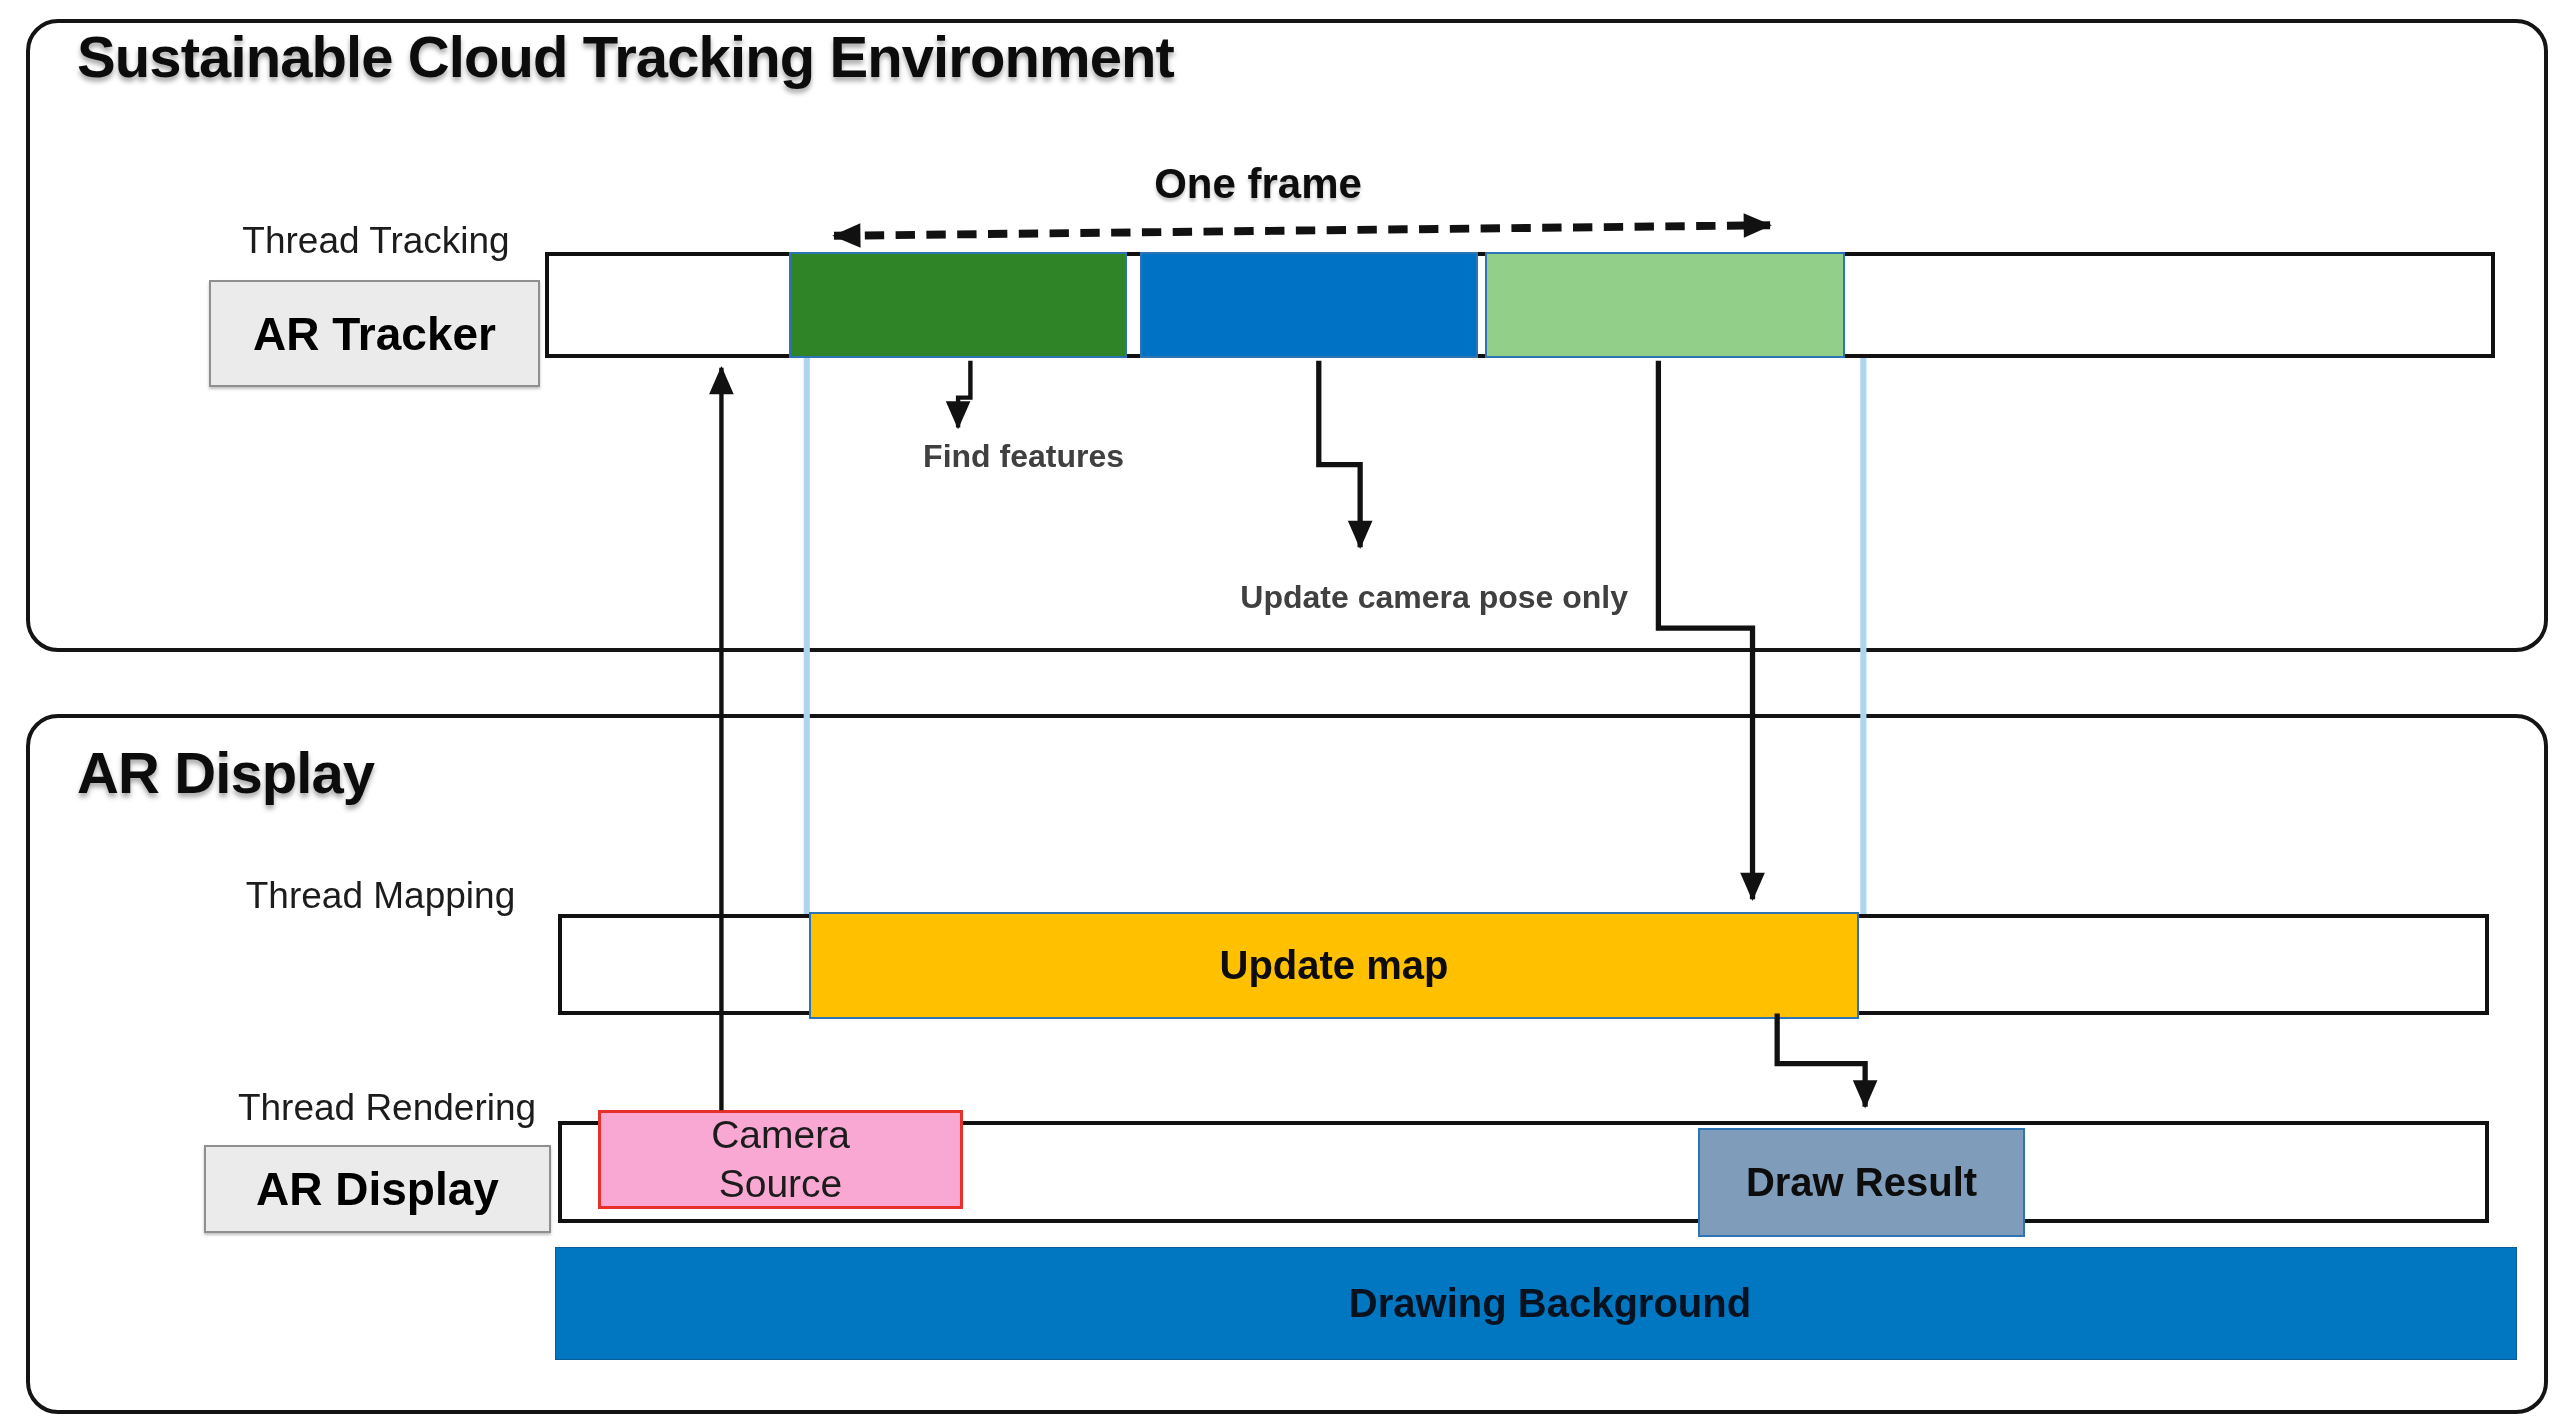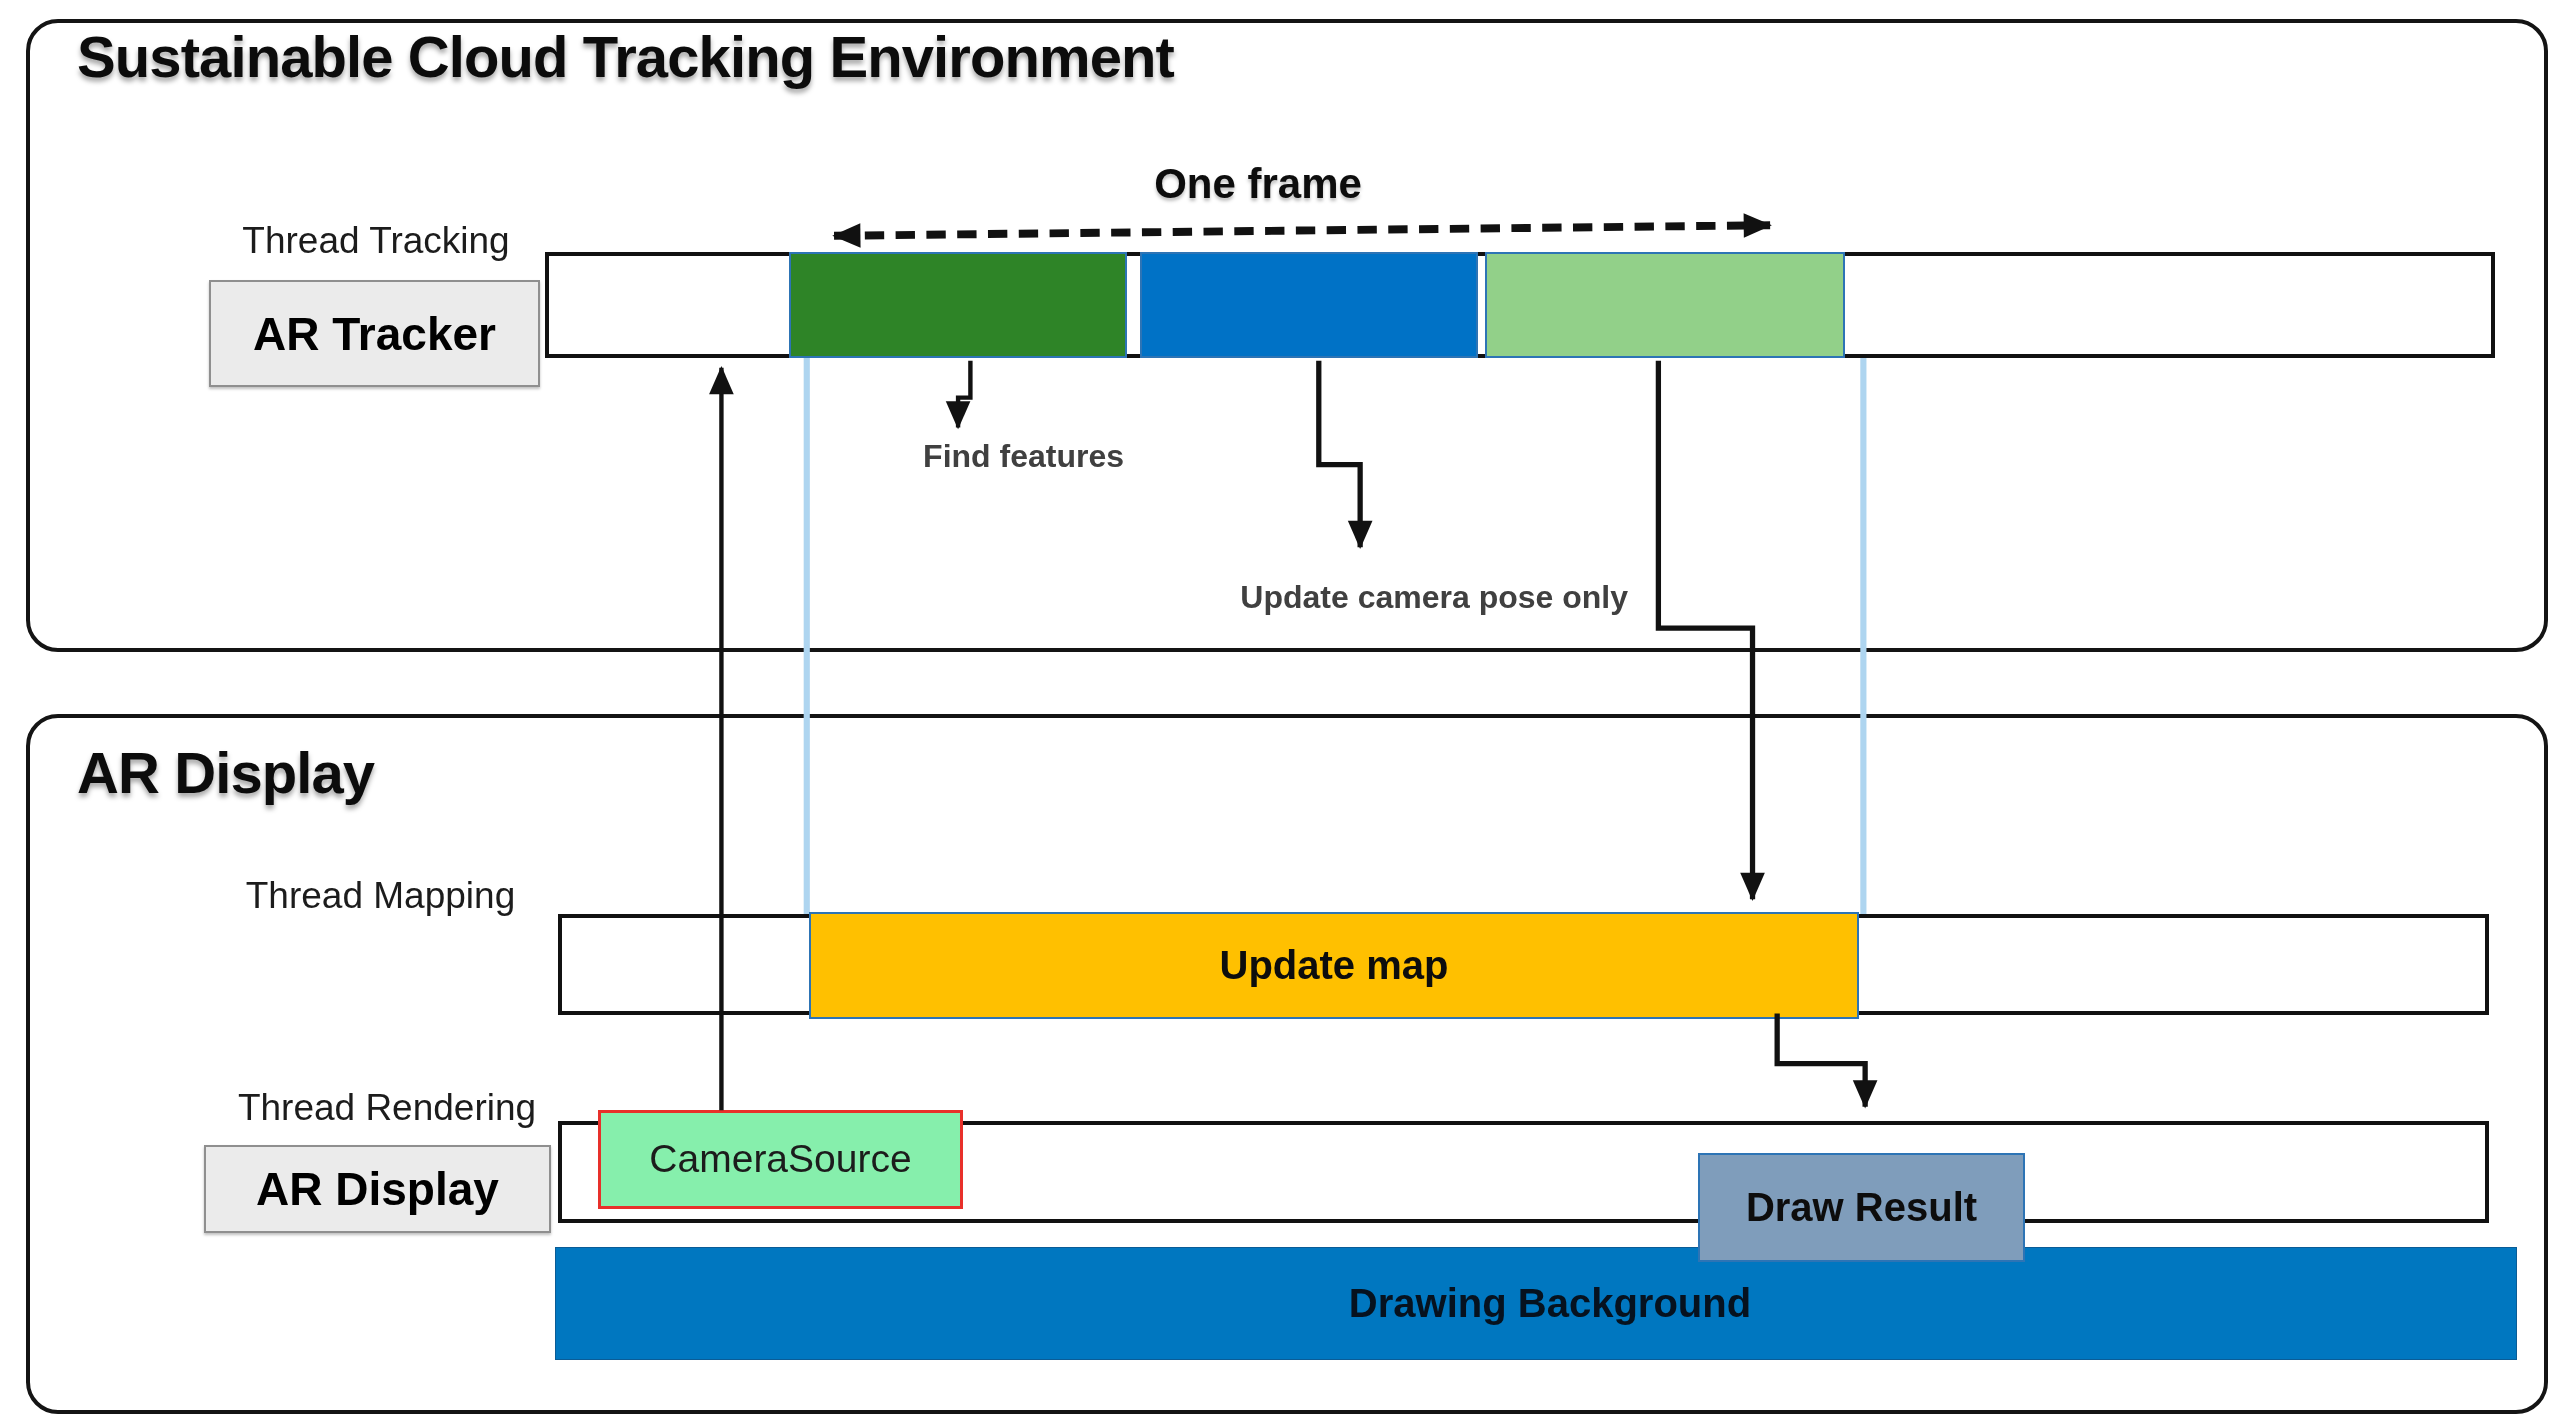--- a/index.html
+++ b/index.html
@@ -36,22 +36,22 @@
   .seg-orange{background:#ffc000;}
   .seg-steel{background:#7f9dbb;}
   .annotation{
     position:absolute;font-size:32px;font-weight:bold;color:#404040;text-align:right;white-space:nowrap;z-index:15;
   }
   .one-frame{
     position:absolute;font-size:42px;font-weight:bold;color:#0d0d0d;text-align:center;white-space:nowrap;
     text-shadow:0 2.6px 3.5px rgba(0,0,0,0.25);z-index:15;
   }
   .camera-box{
-    position:absolute;background:#86efac;border:3.5px solid #e8302a;z-index:6;
-    display:flex;flex-direction:row;align-items:center;justify-content:center;
+    position:absolute;background:#f9a8d4;border:3.5px solid #e8302a;z-index:6;
+    display:flex;flex-direction:column;align-items:center;justify-content:center;
     font-size:39px;font-weight:400;color:#1c1c1c;line-height:1.25;
   }
   .bg-bar{
     position:absolute;background:#0077c0;border:1.8px solid #0a5c96;z-index:2;
     display:flex;align-items:center;justify-content:center;
     font-size:40px;font-weight:bold;color:#06121f;
   }
   svg{position:absolute;left:0;top:0;}
   #guides{z-index:1;}
   #arrows{z-index:20;}
@@ -88,21 +88,21 @@
   <div class="bar" style="left:558px;top:914px;width:1923px;height:93px;"></div>
   <div class="segment seg-orange" style="left:809px;top:912px;width:1050px;height:107px;">Update map</div>
 
   <div class="thread-label" style="left:213px;top:1087px;width:348px;">Thread Rendering</div>
   <div class="actor-box" style="left:204px;top:1145px;width:343px;height:84px;">AR Display</div>
   <div class="bar" style="left:558px;top:1121px;width:1923px;height:94px;"></div>
   <div class="camera-box" style="left:598px;top:1110px;width:359px;height:93px;">
     <span>Camera</span>
     <span>Source</span>
   </div>
-  <div class="segment seg-steel" style="left:1698px;top:1153px;width:327px;height:109px;">Draw Result</div>
+  <div class="segment seg-steel" style="left:1698px;top:1128px;width:327px;height:109px;">Draw Result</div>
 
   <div class="bg-bar" style="left:555px;top:1247px;width:1932px;height:111px;padding-left:28px;">Drawing Background</div>
 
   <svg id="arrows" width="2576" height="1427" viewBox="0 0 2928 1622">
     <defs>
       <marker id="arr" markerUnits="userSpaceOnUse" markerWidth="36" markerHeight="32" refX="32" refY="16" orient="auto-start-reverse">
         <path d="M2,2 L34,16 L2,30 Z" fill="#111"></path>
       </marker>
     </defs>
 

